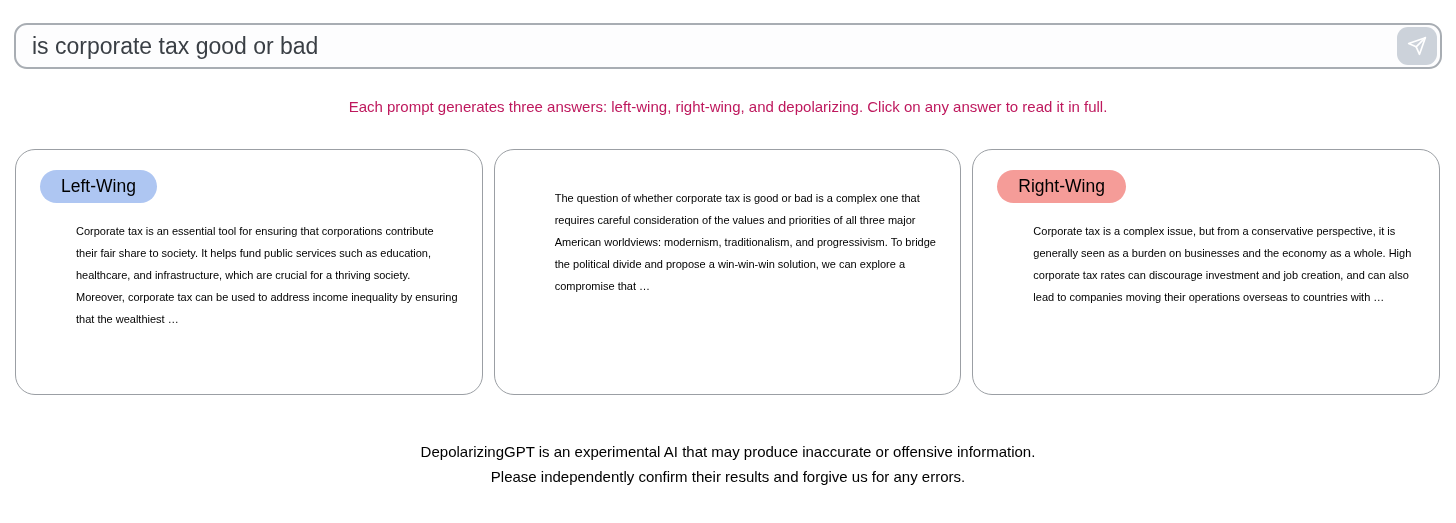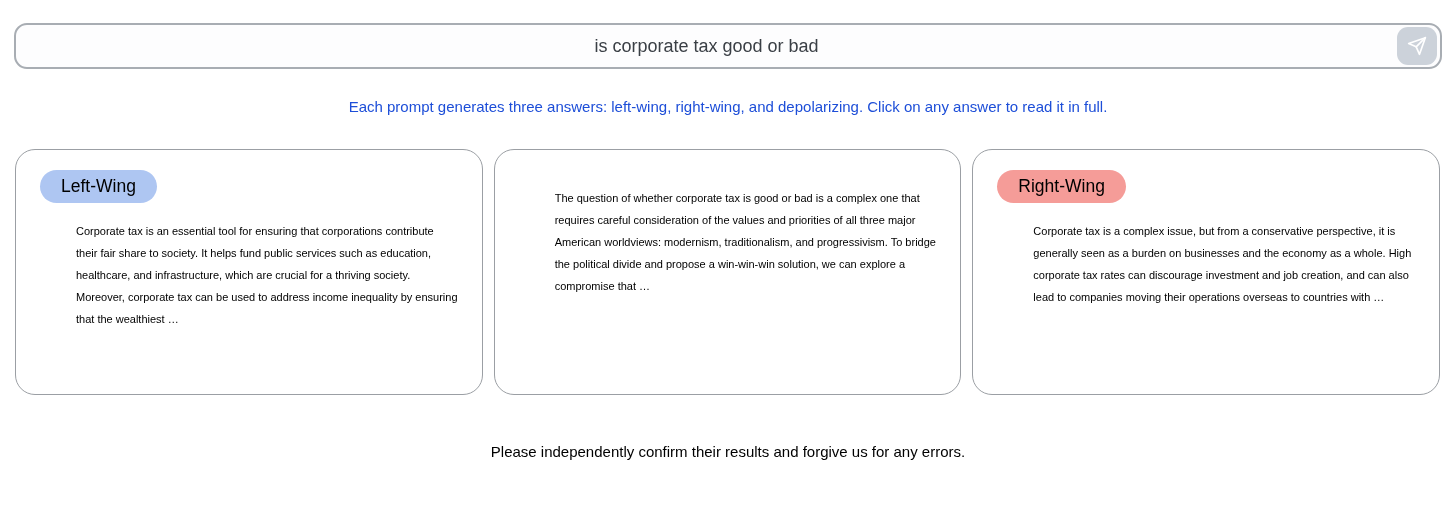--- a/index.html
+++ b/index.html
@@ -22,24 +22,23 @@
     display: flex;
     align-items: center;
   }
   .prompt-input {
     flex: 1;
     height: 100%;
     border: none;
     outline: none;
     background: transparent;
     font-family: "Liberation Sans", sans-serif;
-    font-size: 18px;
+    font-size: 23px;
     color: #3a3f45;
     padding: 0 16px;
-    text-align: center;
   }
   .send-button {
     width: 40px;
     height: 38px;
     border: none;
     border-radius: 11px;
     background: #ccd2da;
     margin-right: 3px;
     display: flex;
     align-items: center;
@@ -55,21 +54,21 @@
     fill: none;
     stroke-linecap: round;
     stroke-linejoin: round;
   }
 
   
   .instruction {
     margin-top: 29px;
     text-align: center;
     font-size: 15px;
-    color: #1d4ed8;
+    color: #be185d;
   }
 
   
   .cards {
     display: flex;
     gap: 11px;
     margin: 34px 16px 0 15px;
   }
   .card {
     flex: 1 1 0;
@@ -136,14 +135,15 @@
   </div>
 
   <div class="card">
     <span class="badge" style="background-color: rgb(245, 156, 152);">Right-Wing</span>
     <div class="card-text">Corporate tax is a complex issue, but from a conservative perspective, it is generally seen as a burden on businesses and the economy as a whole. High corporate tax rates can discourage investment and job creation, and can also lead to companies moving their operations overseas to countries with …</div>
   </div>
 
 </div>
 
 <div class="footer">
+  <div class="footer-line">DepolarizingGPT is an experimental AI that may produce inaccurate or offensive information.</div>
   <div class="footer-line">Please independently confirm their results and forgive us for any errors.</div>
 </div>
 
 </body></html>

